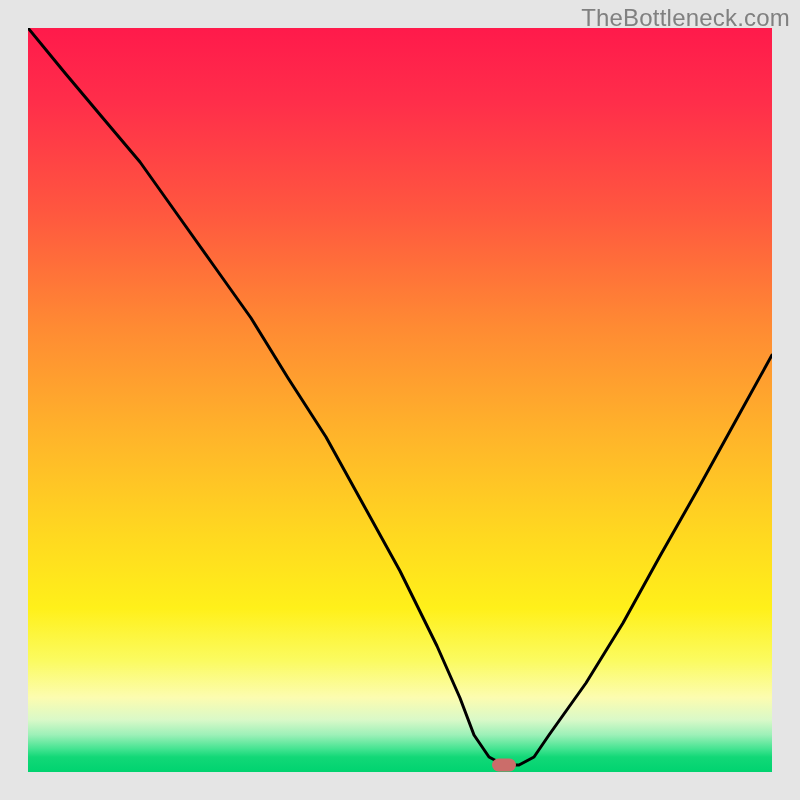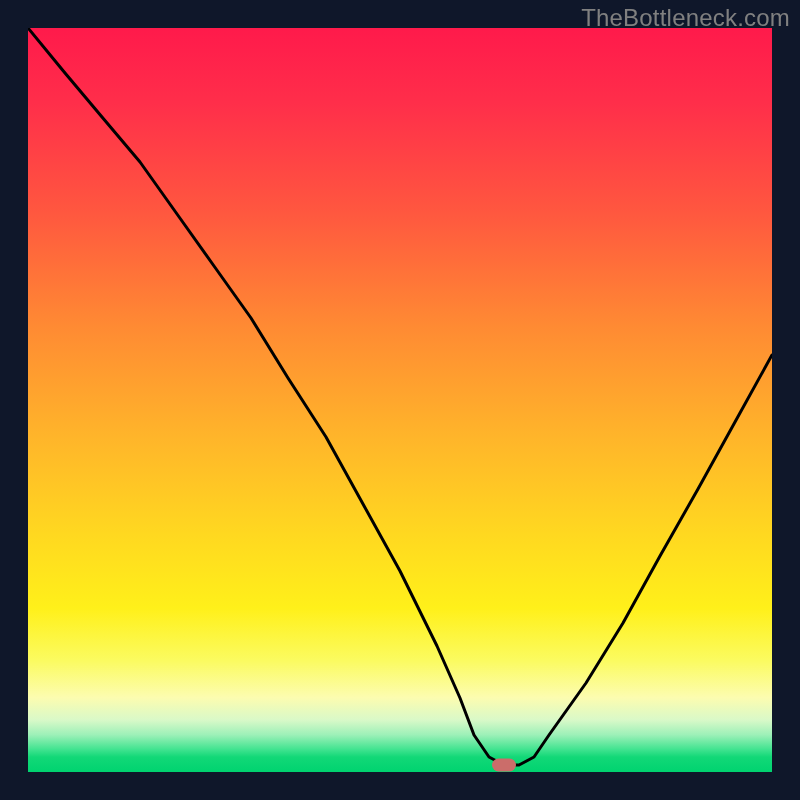--- a/index.html
+++ b/index.html
@@ -8,21 +8,21 @@
     width: 800px;
     height: 800px;
     background: #000;
     overflow: hidden;
     font-family: Arial, Helvetica, sans-serif;
   }
   .frame {
     position: relative;
     width: 800px;
     height: 800px;
-    background: #0f172a;
+    background: #e5e5e5;
   }
   .plot-area {
     position: absolute;
     left: 28px;
     top: 28px;
     width: 744px;
     height: 744px;
     
     background:
       linear-gradient(to bottom,

